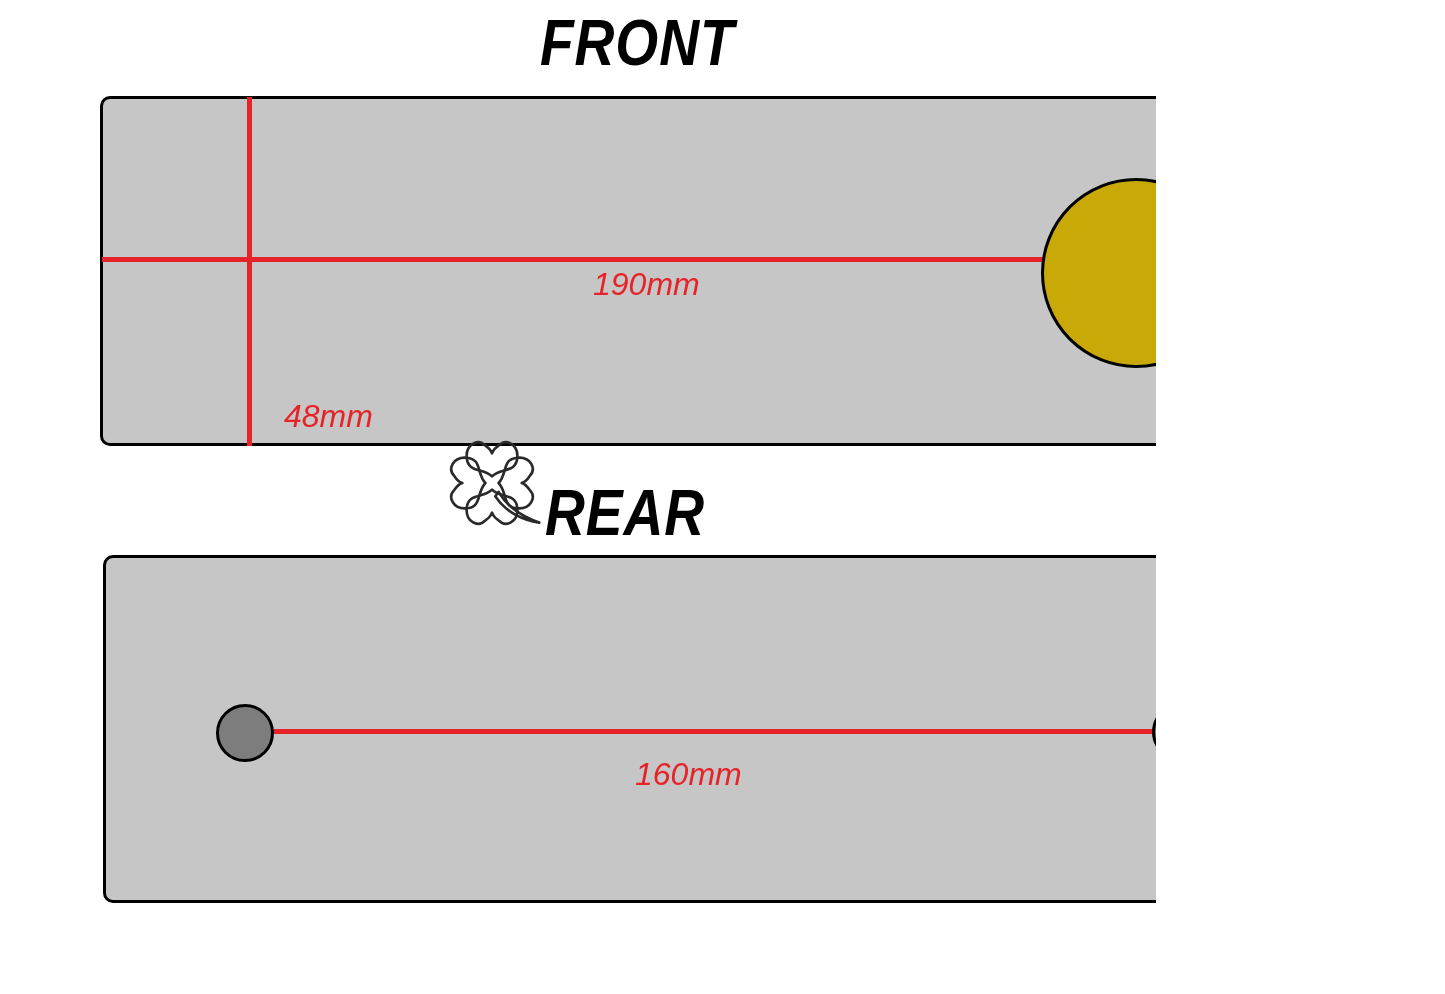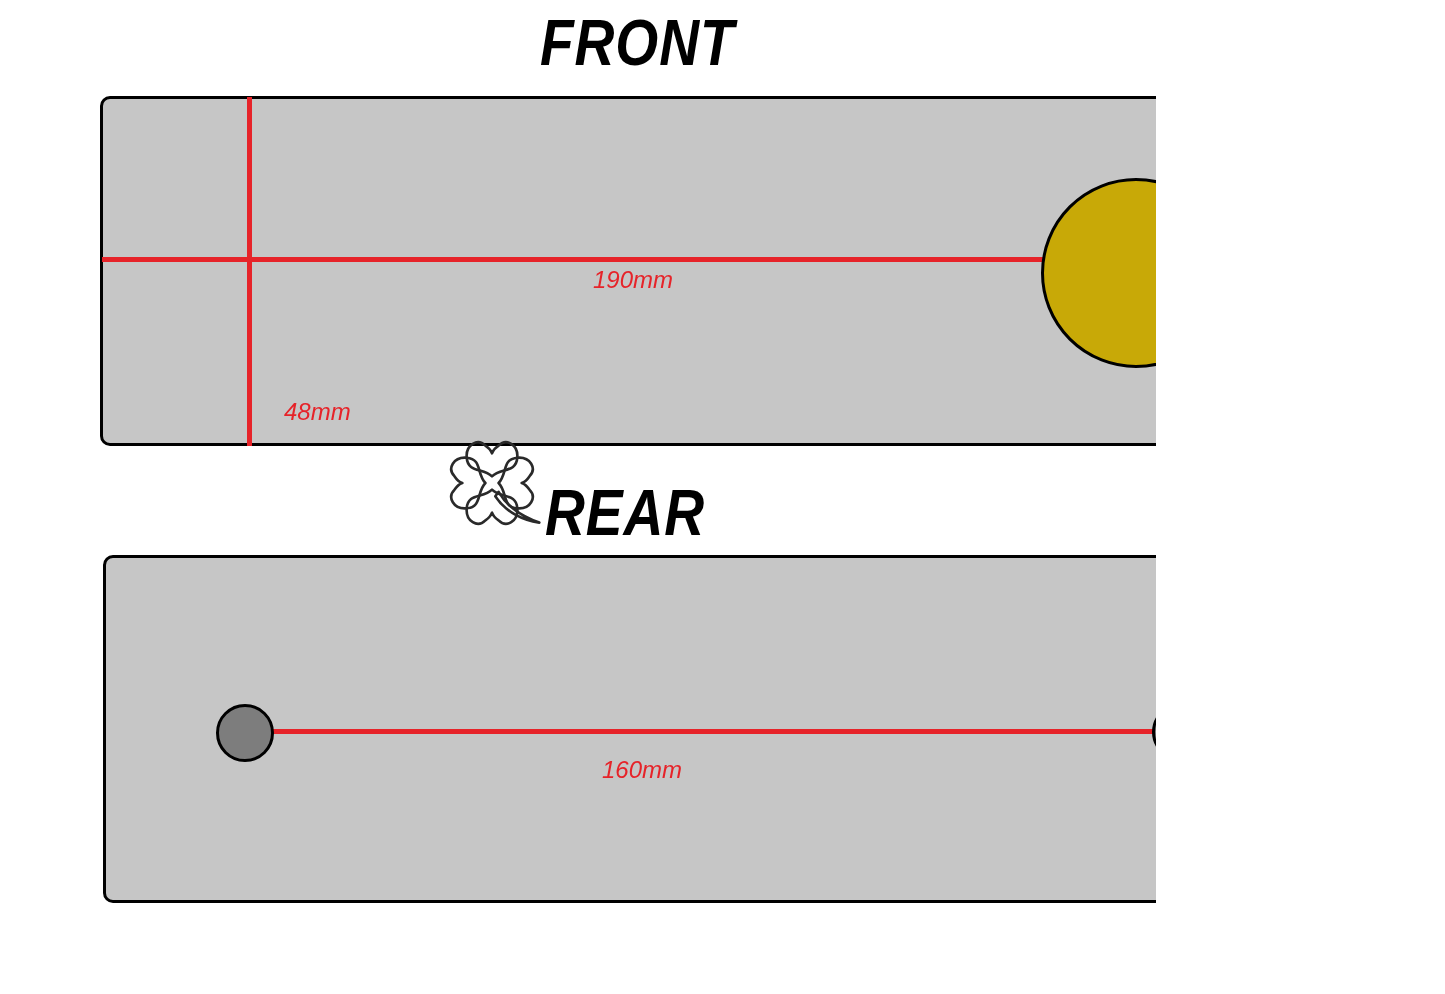--- a/index.html
+++ b/index.html
@@ -24,21 +24,21 @@
   }
   .panel{
     position:absolute;box-sizing:border-box;
     background:var(--panel_fill);
     border:3px solid var(--panel_outline);
     border-radius:10px;
   }
   .dim-line{position:absolute;background:var(--dimension_red);}
   .dim-label{
     position:absolute;color:var(--dimension_red);
-    font-size:24px;font-style:italic;font-weight:normal;
+    font-size:32px;font-style:italic;font-weight:normal;
     white-space:nowrap;line-height:1;
   }
   .circle{position:absolute;box-sizing:border-box;border:3px solid var(--panel_outline);border-radius:50%;}
   .lens{background:var(--lens_yellow);}
   .hole{background:var(--hole_gray);}
   .watermark-text{
     position:absolute;left:525px;top:455px;
     font-size:94px;font-weight:bold;line-height:94px;
     letter-spacing:-3px;white-space:nowrap;
     color:transparent;
@@ -75,15 +75,15 @@
 
   <div class="view-title" style="left:545px;top:480px;">REAR</div>
 
   <div class="panel" style="left:103px;top:555px;width:1220px;height:348px;"></div>
 
   <div class="dim-line" style="left:245px;top:729px;width:937px;height:5px;"></div>
 
   <div class="circle hole" style="left:216px;top:704px;width:58px;height:58px;"></div>
   <div class="circle hole" style="left:1152px;top:703px;width:58px;height:58px;"></div>
 
-  <div class="dim-label" style="left:602px;top:758px;">160mm</div>
+  <div class="dim-label" style="left:635px;top:758px;">160mm</div>
 
 </div>
 
 </body></html>

